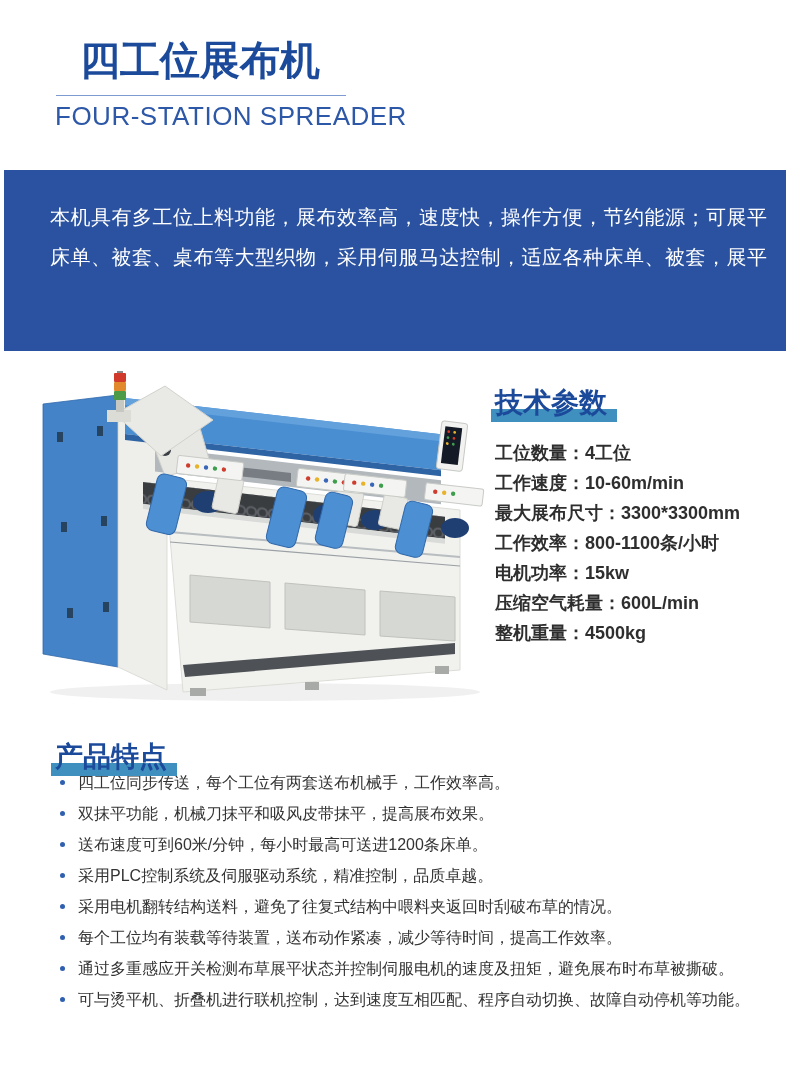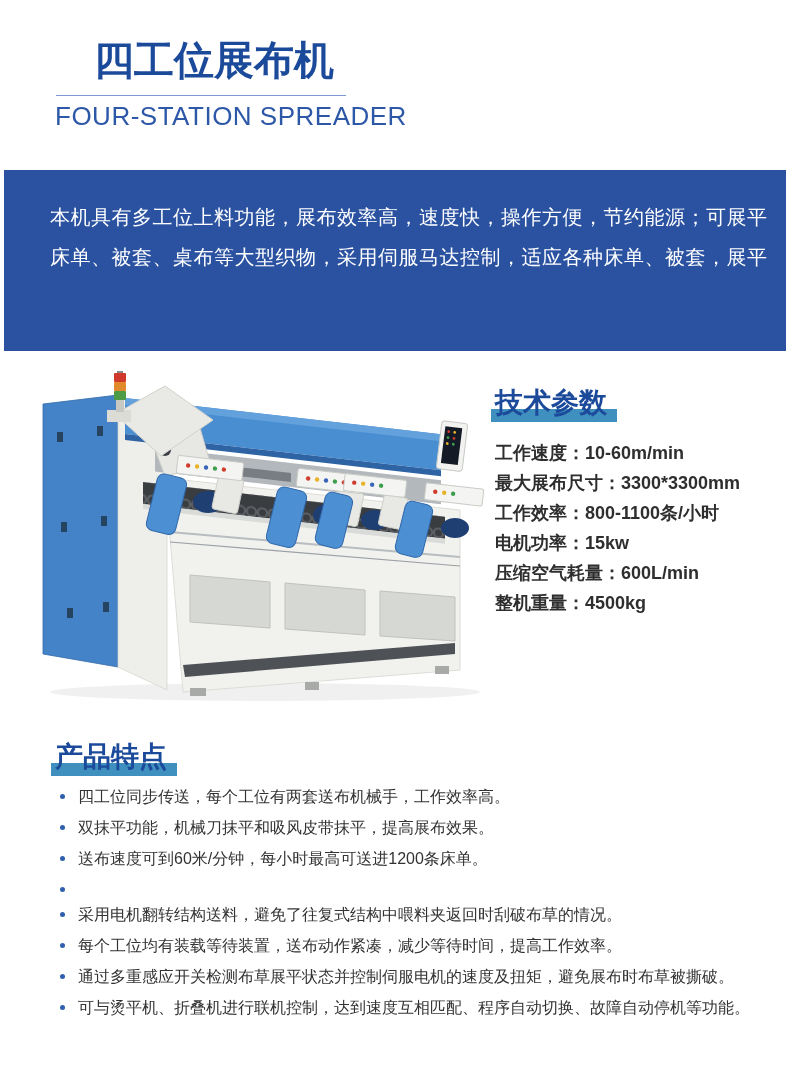--- a/index.html
+++ b/index.html
@@ -7,21 +7,21 @@
     --banner-text:#ffffff; --accent-bar:#4090bf; --divider:#7d9bd0;
     --body-text:#333333; --spec-text:#2e2e2e; --bullet-dot:#2f5fae;
   }
   *{margin:0;padding:0;box-sizing:border-box;}
   html,body{background:#fff;}
   body{
     width:790px;height:1080px;position:relative;overflow:hidden;
     font-family:"Liberation Sans","DejaVu Sans",sans-serif;
   }
   .page-title{
-    position:absolute;left:94px;top:36px;
+    position:absolute;left:80px;top:36px;
     font-size:40px;font-weight:800;color:var(--title-navy);
     letter-spacing:0;line-height:1.2;
   }
   .title-divider{
     position:absolute;left:56px;top:95px;width:290px;height:1px;
     background:var(--divider);
   }
   .page-subtitle{
     position:absolute;left:55px;top:101px;
     font-size:26px;color:var(--subtitle-blue);letter-spacing:0.5px;
@@ -43,21 +43,21 @@
   .sec-title::after{
     content:"";position:absolute;left:-4px;right:-10px;bottom:-2px;height:13px;
     background:var(--accent-bar);z-index:-1;
   }
   .spec-list{margin-top:18px;list-style:none;}
   .spec-row{
     font-size:18px;line-height:30px;color:var(--spec-text);
     font-weight:600;white-space:nowrap;
   }
   .features{position:absolute;left:55px;top:740px;width:710px;}
-  .feature-list{margin-top:14px;list-style:none;}
+  .feature-list{list-style:none;}
   .feature-item{
     display:flex;align-items:flex-start;
     font-size:16px;line-height:17px;color:var(--body-text);
     margin-bottom:14px;white-space:nowrap;
   }
   .bullet-dot{
     flex:0 0 auto;width:5px;height:5px;border-radius:50%;
     background:var(--bullet-dot);margin:6px 13px 0 5px;
   }
 </style>
@@ -204,20 +204,21 @@
         <circle cx="438" cy="68" r="1.4" fill="#d13a2a"></circle>
       <circle cx="432" cy="74" r="1.4" fill="#e8b32a"></circle>
         <circle cx="438" cy="74" r="1.4" fill="#3f9e4e"></circle>
     </g>
   </svg>
 </div>
 
 <section class="specs">
   <h2 class="sec-title">技术参数</h2>
   <ul class="spec-list">
+    <li class="spec-row"><span>工位数量</span><span>：</span><span>4工位</span></li>
     <li class="spec-row"><span>工作速度</span><span>：</span><span>10-60m/min</span></li>
     <li class="spec-row"><span>最大展布尺寸</span><span>：</span><span>3300*3300mm</span></li>
     <li class="spec-row"><span>工作效率</span><span>：</span><span>800-1100条/小时</span></li>
     <li class="spec-row"><span>电机功率</span><span>：</span><span>15kw</span></li>
     <li class="spec-row"><span>压缩空气耗量</span><span>：</span><span>600L/min</span></li>
     <li class="spec-row"><span>整机重量</span><span>：</span><span>4500kg</span></li>
   </ul>
 </section>
 
 <section class="features">
@@ -230,20 +231,21 @@
     <li class="feature-item">
         <span class="bullet-dot"></span>
         <span>双抹平功能，机械刀抹平和吸风皮带抹平，提高展布效果。</span>
       </li>
     <li class="feature-item">
         <span class="bullet-dot"></span>
         <span>送布速度可到60米/分钟，每小时最高可送进1200条床单。</span>
       </li>
     <li class="feature-item">
         <span class="bullet-dot"></span>
+        <span>采用PLC控制系统及伺服驱动系统，精准控制，品质卓越。</span>
       </li>
     <li class="feature-item">
         <span class="bullet-dot"></span>
         <span>采用电机翻转结构送料，避免了往复式结构中喂料夹返回时刮破布草的情况。</span>
       </li>
     <li class="feature-item">
         <span class="bullet-dot"></span>
         <span>每个工位均有装载等待装置，送布动作紧凑，减少等待时间，提高工作效率。</span>
       </li>
     <li class="feature-item">

